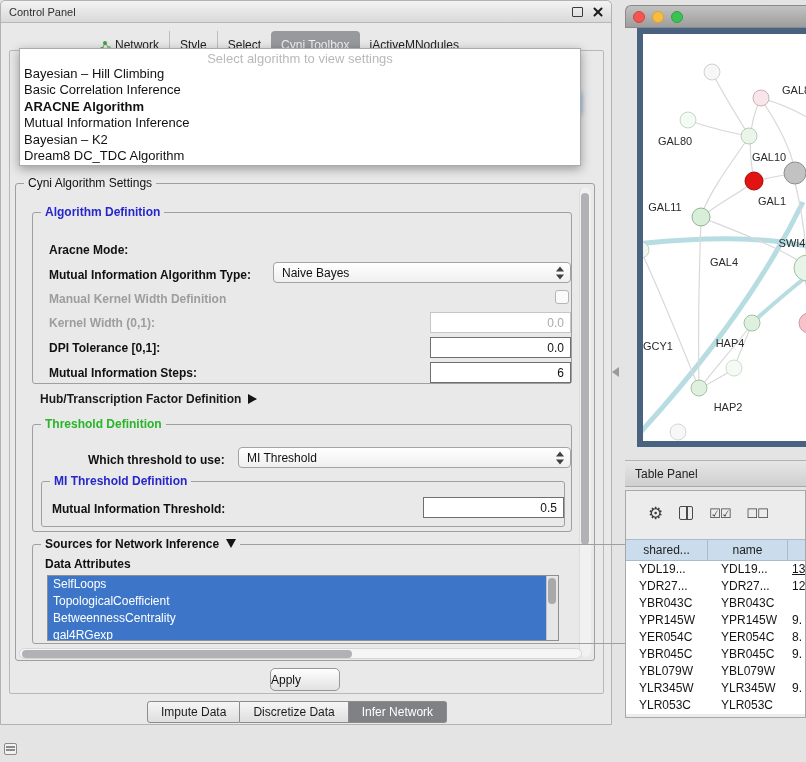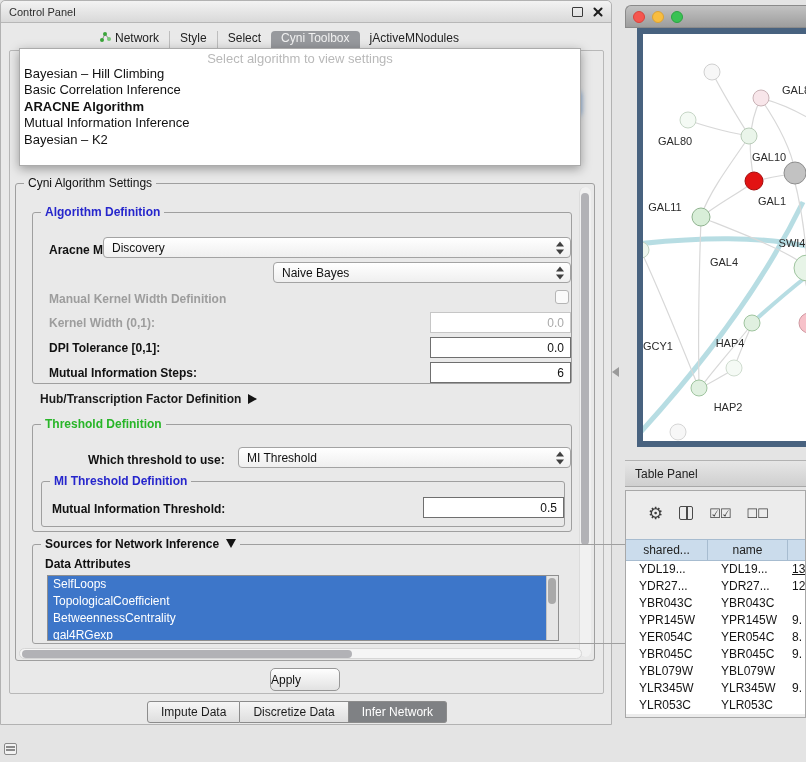--- a/index.html
+++ b/index.html
@@ -15,21 +15,21 @@
       border-radius:5px 5px 0 0;display:flex;align-items:center;padding:0 8px;box-sizing:border-box;}
   .cp-title{font-size:11px;color:#2e2e2e;}
   .cp-icons{margin-left:auto;display:flex;align-items:center;gap:9px;}
   .restore-ic{width:9px;height:8px;border:1.5px solid #3a3a3a;border-radius:1px;}
   .close-ic{position:relative;width:11px;height:11px;}
   .close-ic::before,.close-ic::after{content:"";position:absolute;left:5px;top:0;width:2px;height:12px;background:#1d1d1d;border-radius:1px;}
   .close-ic::before{transform:rotate(45deg);} .close-ic::after{transform:rotate(-45deg);}
 
   
   .tabs{position:absolute;left:88px;top:30px;height:21px;display:flex;align-items:stretch;}
-  .tab{display:flex;align-items:flex-start;padding:0 10px;font-size:12px;color:#222;border-left:1px solid #bdbdbd;cursor:default;}
+  .tab{display:flex;align-items:flex-end;padding:0 10px;font-size:12px;color:#222;border-left:1px solid #bdbdbd;cursor:default;}
   .tab:first-child{border-left:none;}
   .tab.active{background:#97999d;color:#f1f1f1;border-radius:4px 4px 0 0;border-left:none;}
   .tab.active + .tab{border-left:none;}
   .tab .net-ic{margin-right:4px;}
 
   
   .content-box{position:absolute;left:8px;top:49px;width:595px;height:644px;
       border:1px solid #b8b8b8;background:#e9e9e9;border-radius:2px;box-sizing:border-box;}
 
   
@@ -170,38 +170,36 @@
       <span class="combo-arrow" style="right:7px;"></span>
     </div>
 
     <div class="dropdown">
       <div class="dd-placeholder">Select algorithm to view settings</div>
       <div class="dd-item">Bayesian – Hill Climbing</div>
       <div class="dd-item">Basic Correlation Inference</div>
       <div class="dd-item selected">ARACNE Algorithm</div>
       <div class="dd-item">Mutual Information Inference</div>
       <div class="dd-item">Bayesian – K2</div>
+      <div class="dd-item">Dream8 DC_TDC Algorithm</div>
     </div>
 
     <div class="groupbox" style="left:14px;top:182px;width:580px;height:478px;">
       <span class="legend plain" style="font-weight:normal;color:#111;">Cyni Algorithm Settings</span>
 
       <div class="vscroll" style="right:3px;top:3px;width:11px;height:470px;">
         <div class="thumb" style="top:6px;height:352px;"></div>
       </div>
 
       <div class="groupbox" style="left:16px;top:28px;width:540px;height:172px;">
         <span class="legend blue">Algorithm Definition</span>
 
         <span class="lbl" style="left:16px;top:30px;">Aracne Mode:</span>
-        <div class="combo" style="left:70px;top:24px;width:468px;">
-          <span>Discovery</span>
-          <span class="combo-arrow"></span>
-        </div>
-
+
+        <span class="lbl" style="left:16px;top:55px;">Mutual Information Algorithm Type:</span>
         <div class="combo" style="left:240px;top:49px;width:298px;">
           <span>Naive Bayes</span>
           <span class="combo-arrow"></span>
         </div>
 
         <span class="lbl disabled" style="left:16px;top:79px;">Manual Kernel Width Definition</span>
         <span class="checkbox" style="left:522px;top:77px;"></span>
 
         <span class="lbl disabled" style="left:16px;top:103px;">Kernel Width (0,1):</span>
         <div class="field disabled" style="left:397px;top:99px;width:141px;">

